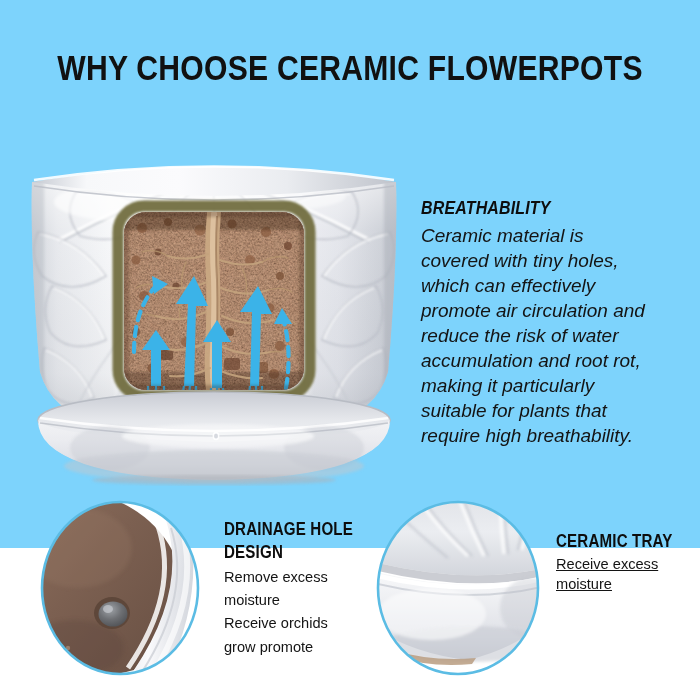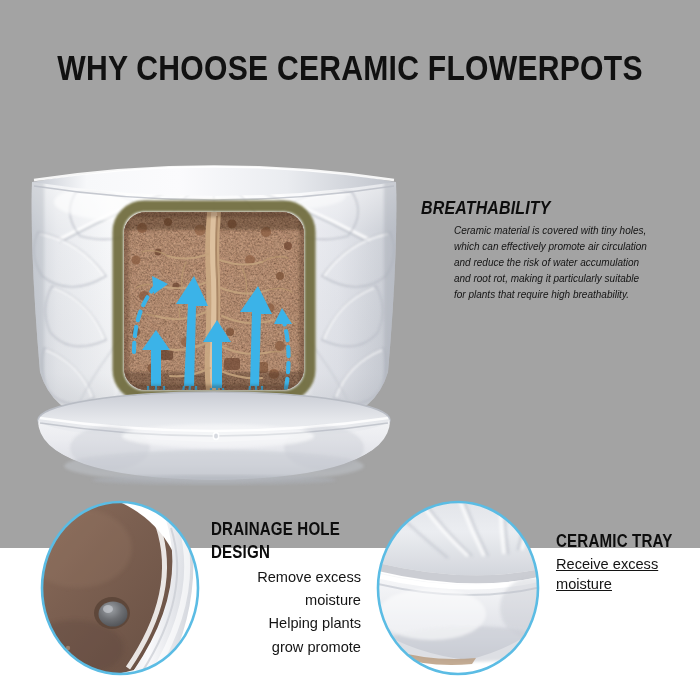--- a/index.html
+++ b/index.html
@@ -6,21 +6,21 @@
   * { box-sizing: border-box; margin: 0; padding: 0; }
   html, body {
     width: 700px; height: 700px;
     background: #ffffff;
     font-family: "Liberation Sans", sans-serif;
     overflow: hidden;
   }
   #page {
     position: relative;
     width: 700px; height: 548px;
-    background: #a3a3a3;
+    background: #7dd3fc;
   }
 
   
   #title {
     position: absolute;
     left: 0; top: 48px;
     width: 700px;
     text-align: center;
     font-family: "Liberation Sans Narrow", "Liberation Sans", sans-serif;
     font-weight: bold;
@@ -43,26 +43,26 @@
     white-space: nowrap;
   }
   .sec-body {
     color: #141414;
     font-family: "Liberation Sans", sans-serif;
   }
 
   
   #breath-block { position: absolute; left: 421px; top: 197px; width: 228px; font-style: italic; }
   #breath-block .sec-head { font-size: 19px; line-height: 22px; margin-bottom: 4px; }
-  #breath-block .sec-body { font-size: 10px; line-height: 16px; margin-left: 33px; }
-
-  
-  #drain-block { position: absolute; left: 211px; top: 518px; width: 150px; }
+  #breath-block .sec-body { font-size: 19px; line-height: 25px; }
+
+  
+  #drain-block { position: absolute; left: 224px; top: 518px; width: 150px; }
   #drain-block .sec-head { font-size: 18px; line-height: 23px; white-space: normal; width: 178px; }
-  #drain-block .sec-body { font-size: 14.6px; line-height: 20.2px; margin-top: 3px; text-align: right; }
+  #drain-block .sec-body { font-size: 14.6px; line-height: 20.2px; margin-top: 3px; }
 
   
   #tray-block { position: absolute; left: 556px; top: 518px; width: 142px; margin-top: 12px; }
   #tray-block .sec-head { font-size: 18px; line-height: 22px; margin-bottom: 2px; }
   #tray-block .sec-body { font-size: 14.6px; line-height: 20.2px; text-decoration: underline; }
 
   
   #hero { position: absolute; left: 18px; top: 136px; width: 392px; height: 350px; }
   #hero svg { display: block; }
 
@@ -440,21 +440,21 @@
       </g>
 
       <ellipse cx="82" cy="90" rx="78" ry="86" fill="none" stroke="#5BBCE4" stroke-width="2.6"></ellipse>
     </svg>
   </div>
 
   <div id="drain-block">
     <div class="sec-head">DRAINAGE HOLE DESIGN</div>
     <div class="sec-body">Remove excess</div>
     <div class="sec-body">moisture</div>
-    <div class="sec-body">Helping plants</div>
+    <div class="sec-body">Receive orchids</div>
     <div class="sec-body">grow promote</div>
   </div>
 
   <div id="callout-tray" class="callout">
     <svg width="172" height="180" viewBox="0 0 172 180" aria-hidden="true">
       <defs>
         <clipPath id="cTray">
             <ellipse cx="86" cy="90" rx="80" ry="86"></ellipse>
           </clipPath>
         <linearGradient id="trayBowl" x1="0" y1="0" x2="0" y2="1">

